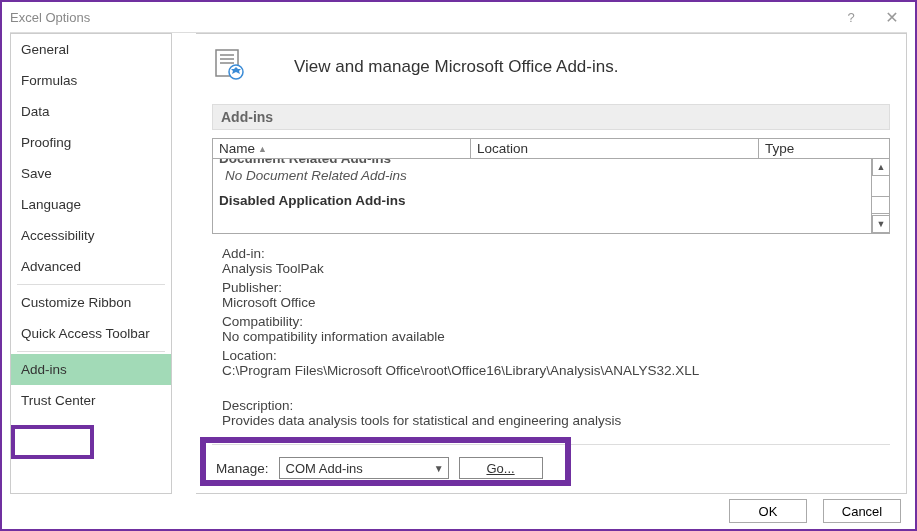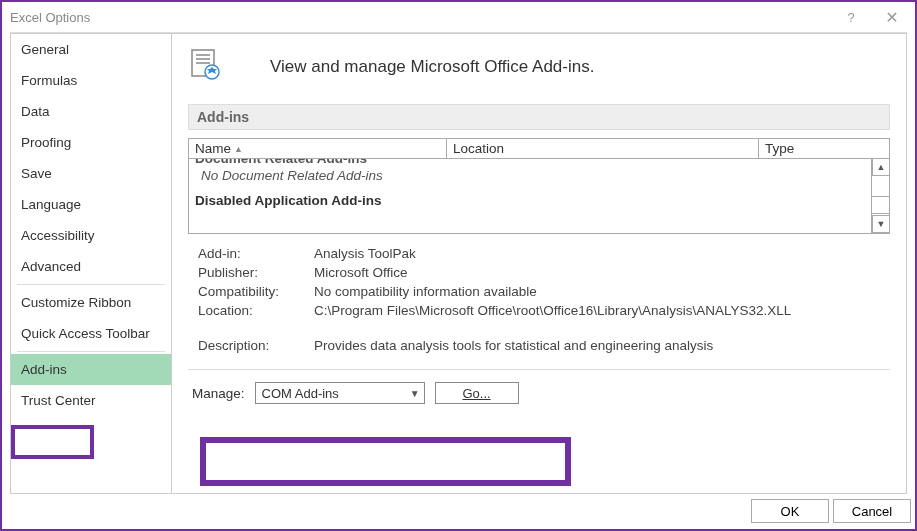--- a/index.html
+++ b/index.html
@@ -1,21 +1,21 @@
 <!DOCTYPE html>
 <html><head>
 <meta charset="utf-8">
 <style>
   * { box-sizing: border-box; margin: 0; padding: 0; font-family: 'Segoe UI', Tahoma, sans-serif; }
   body { background: #fff; width: 917px; height: 531px; overflow: hidden; border: 2px solid #7030a0; position: relative; }
   .titlebar { height: 30px; display: flex; align-items: center; padding: 0 8px; color: #888; font-size: 13px; gap: 11px; }
   .titlebar .title { flex: 1; }
   .titlebar .help { width: 30px; text-align: center; color: #999; cursor: default; }
   .titlebar .close { width: 30px; text-align: center; color: #999; font-size: 16px; cursor: default; }
-  .main { display: flex; height: 462px; border-top: 1px solid #ddd; margin: 0 8px; }
+  .main { display: flex; height: 462px; border-top: 1px solid #ddd; margin: 0 8px; gap: 24px; }
   .sidebar { width: 162px; border: 1px solid #ccc; background: #fff; overflow: hidden; position: relative; }
   .sidebar-item { padding: 8px 10px; font-size: 13.5px; color: #333; cursor: default; }
   .sidebar-item.selected { background: #a2dab7; }
   .sidebar-sep { border-top: 1px solid #ddd; margin: 2px 6px; }
   .sidebar-highlight { position: absolute; border: 4px solid #7030a0; left: 0; width: 83px; top: 391px; height: 34px; pointer-events: none; }
   .content { flex: 1; border: 1px solid #ccc; border-left: none; padding: 14px 16px 10px 16px; position: relative; overflow: hidden; }
   .header { display: flex; align-items: center; gap: 12px; margin-bottom: 18px; }
   .header-icon svg { width: 34px; height: 34px; }
   .header-title { font-size: 17px; color: #333; margin-left: 36px; }
   .section-bar { background: #eee; border: 1px solid #ddd; padding: 4px 8px; color: #666; font-weight: 600; font-size: 14px; margin-bottom: 8px; }
@@ -28,30 +28,30 @@
   .sort-ind { font-size: 9px; color: #888; }
   .table-body { height: 74px; overflow: hidden; padding: 0 6px; font-size: 13.5px; position: relative; }
   .cutoff-row { color: #555; font-weight: 600; margin-top: -8px; white-space: nowrap; overflow: hidden; }
   .italic-row { font-style: italic; color: #555; padding: 2px 6px 8px 6px; }
   .bold-row { font-weight: 600; color: #333; padding: 2px 0; }
   .scrollbar { position: absolute; right: 0; top: 0; bottom: 0; width: 18px; border-left: 1px solid #aaa; display: flex; flex-direction: column; }
   .scroll-btn { height: 18px; border: 1px solid #aaa; margin: -1px -1px 0 0; display: flex; align-items: center; justify-content: center; font-size: 9px; color: #555; background: #fff; }
   .scroll-track { flex: 1; background: #fff; }
   .scroll-thumb { height: 18px; border: 1px solid #aaa; margin: 0 -1px; background: #fff; }
   .details { margin-top: 10px; font-size: 13.5px; color: #444; }
-  .details .row { display: flex; padding: 2px 10px; }
+  .details .row { display: flex; padding: 2px 10px; flex-direction: column; }
   .details .label { width: 116px; }
   .divider { border-top: 1px solid #ddd; margin: 14px 0 12px 0; }
   .manage-row { display: flex; align-items: center; gap: 10px; font-size: 13.5px; color: #333; padding-left: 4px; }
   .dropdown { width: 170px; height: 22px; border: 1px solid #888; display: flex; align-items: center; justify-content: space-between; padding: 0 4px 0 6px; font-size: 13px; background: #fff; }
   .dropdown .chev { font-size: 10px; color: #555; }
   .go-btn { width: 84px; height: 22px; border: 1px solid #888; background: #fff; font-size: 13px; text-align: center; display: flex; align-items: center; justify-content: center; }
   .go-btn span { text-decoration: underline; }
   .manage-highlight { position: absolute; border: 6px solid #7030a0; left: 198px; width: 371px; top: 435px; height: 49px; pointer-events: none; }
-  .footer { position: absolute; bottom: 6px; right: 4px; display: flex; gap: 4px; }
+  .footer { position: absolute; bottom: 6px; right: 14px; display: flex; gap: 16px; }
   .foot-btn { width: 78px; height: 24px; border: 1px solid #aaa; background: #fff; font-size: 13px; display: flex; align-items: center; justify-content: center; }
 </style>
 </head>
 <body>
 
 <div class="titlebar">
   <span class="title">Excel Options</span>
   <span class="help">?</span>
   <span class="close">✕</span>
 </div>

